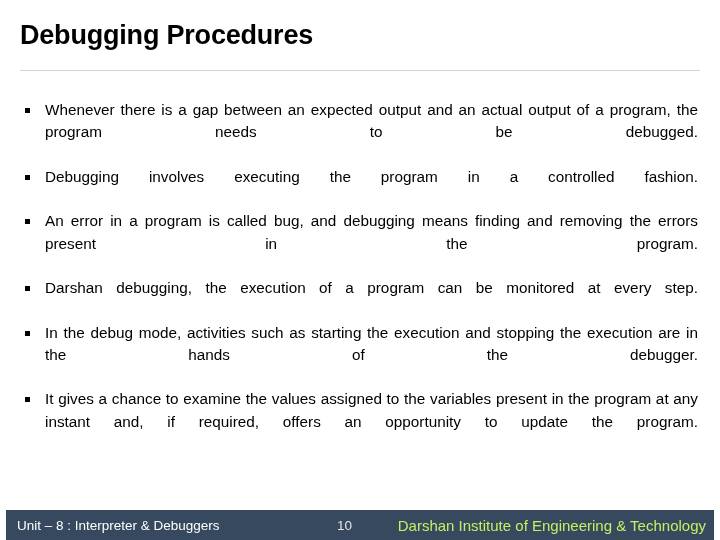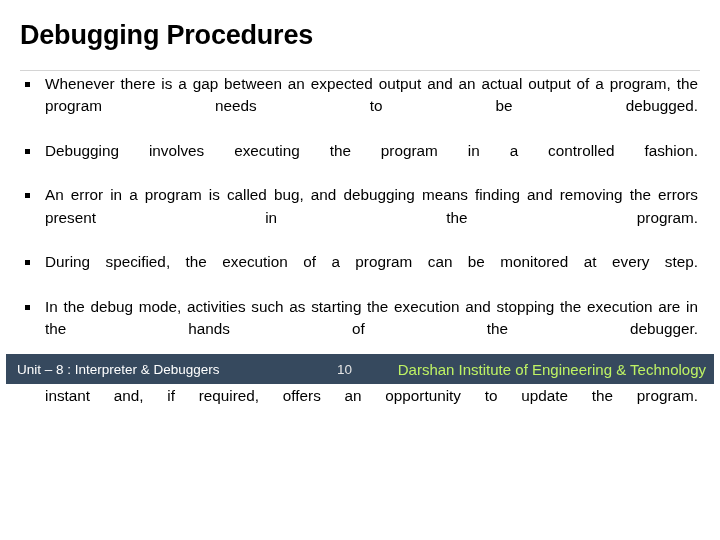--- a/index.html
+++ b/index.html
@@ -9,21 +9,21 @@
   body {
     width: 720px;
     height: 540px;
     background: #ffffff;
     font-family: "Liberation Sans", sans-serif;
     overflow: hidden;
   }
   .slide {
     position: relative;
     width: 720px;
-    height: 384px;
+    height: 540px;
     box-sizing: border-box;
     background: #ffffff;
   }
   .slide-title {
     position: absolute;
     left: 20px;
     top: 20px;
     width: 680px;
     font-size: 27px;
     font-weight: bold;
@@ -36,21 +36,21 @@
     position: absolute;
     left: 20px;
     top: 70px;
     width: 680px;
     height: 1px;
     background: #d4d4d4;
   }
   .content {
     position: absolute;
     left: 20px;
-    top: 73px;
+    top: 99px;
     width: 678px;
   }
   ul.bullets {
     list-style: none;
     margin: 0;
     padding: 0;
   }
   ul.bullets > li {
     position: relative;
     padding-left: 25px;
@@ -151,21 +151,21 @@
         <span class="bullet-text">Debugging involves executing the program in a controlled fashion.</span>
       </li>
 
       <li>
         <span class="bullet-mark"></span>
         <span class="bullet-text">An error in a program is called bug, and debugging means finding and removing the errors present in the program.</span>
       </li>
 
       <li>
         <span class="bullet-mark"></span>
-        <span class="bullet-text">During specified, the execution of a program can be monitored at every step.</span>
+        <span class="bullet-text">Darshan debugging, the execution of a program can be monitored at every step.</span>
       </li>
 
       <li>
         <span class="bullet-mark"></span>
         <span class="bullet-text">In the debug mode, activities such as starting the execution and stopping the execution are in the hands of the debugger.</span>
       </li>
 
 
       <li>
         <span class="bullet-mark"></span>

